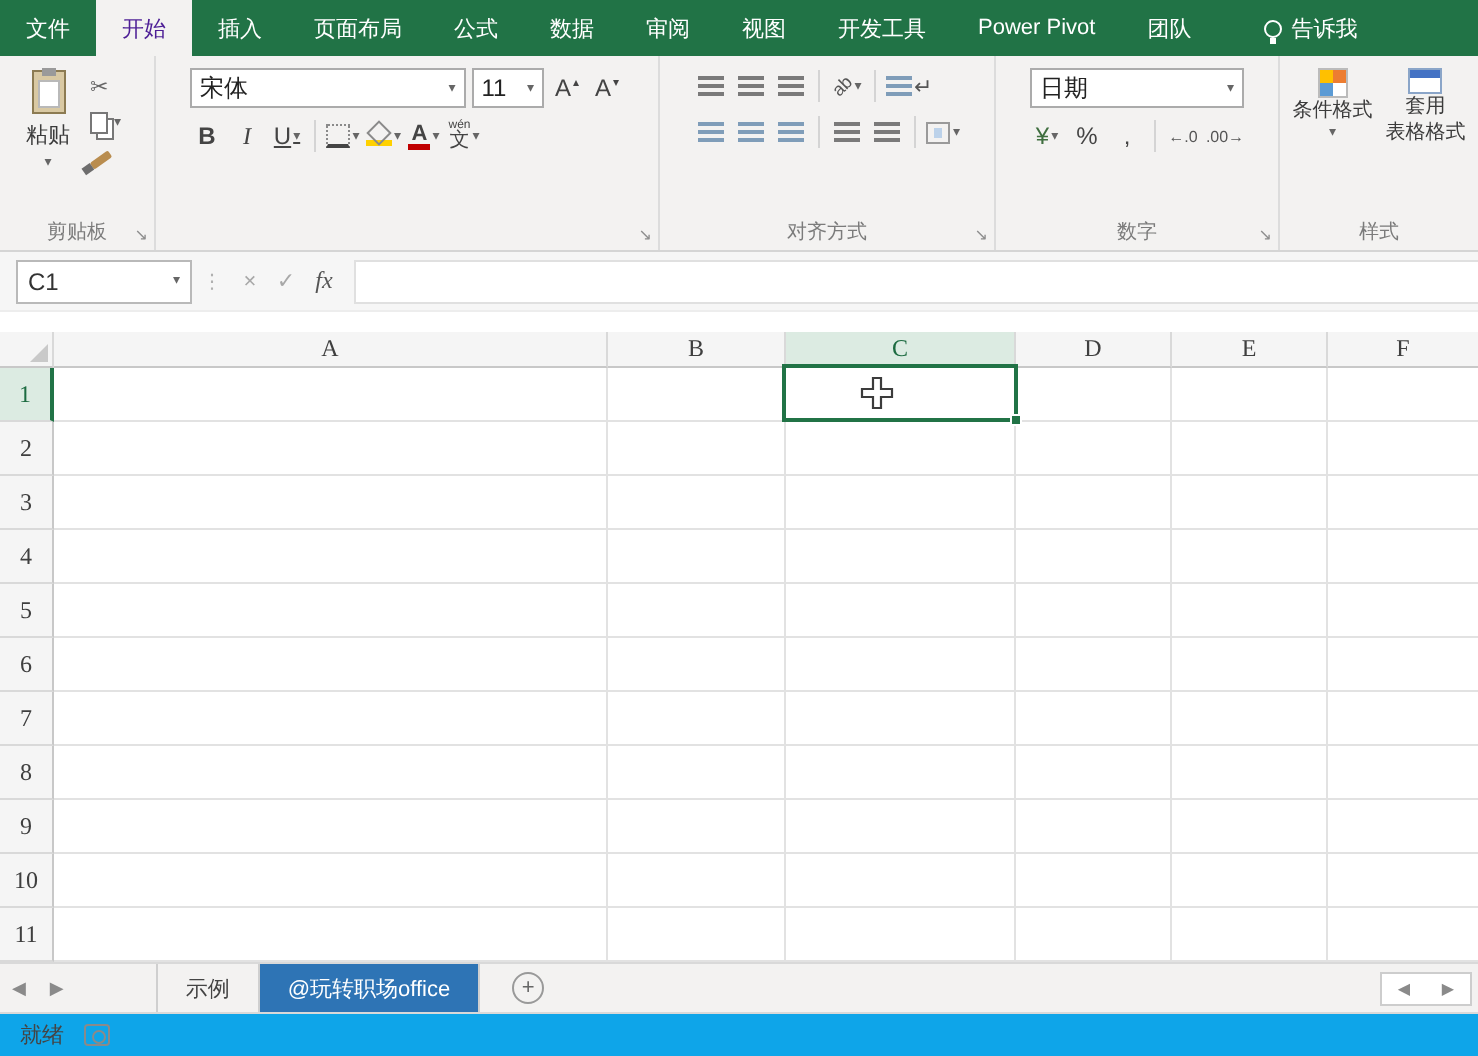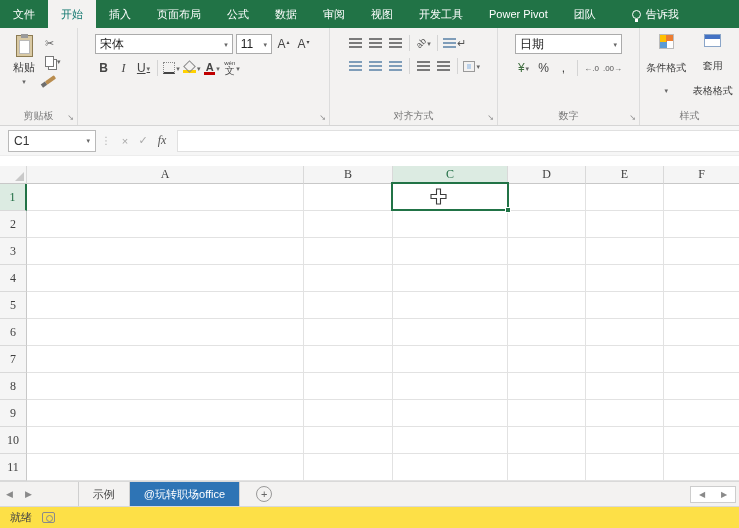--- a/index.html
+++ b/index.html
@@ -3,21 +3,21 @@
 <meta charset="utf-8">
 <style>
   *{margin:0;padding:0;box-sizing:border-box}
   html,body{width:739px;height:528px}
   .app{position:relative;width:739px;height:528px;overflow:hidden;background:#fff;
        font-family:"Liberation Sans",sans-serif;color:#333;cursor:default}
 
   
   .menubar{height:28px;background:#217346;display:flex;align-items:stretch;color:#fff;font-size:11px}
   .mtab{display:flex;align-items:center;padding:0 13px;white-space:nowrap}
-  .mtab.active{background:#f3f2f1;color:#0f766e}
+  .mtab.active{background:#f3f2f1;color:#4c1d95}
   .mtab.tellme{margin-left:10px;gap:5px}
   .bulb{width:9px;height:9px;border:1px solid #fff;border-radius:50%;position:relative;display:inline-block}
   .bulb::after{content:"";position:absolute;left:2px;bottom:-4px;width:3px;height:3px;background:#fff}
 
   
   .ribbon{height:98px;background:#f3f2f1;border-bottom:1px solid #d5d5d5;display:flex;overflow:hidden}
   .rgroup{position:relative;height:100%;border-right:1px solid #dcdcdc;padding:4px 3px 16px;flex:none}
   .rg-label{position:absolute;bottom:2px;left:0;right:0;text-align:center;font-size:10px;color:#7b7b7b;white-space:nowrap}
   .launcher{position:absolute;bottom:3px;right:3px;font-size:8px;color:#8d8d8d;line-height:1}
   .dd{font-size:7px;color:#666;line-height:1}
@@ -58,21 +58,21 @@
   .wrapg{font-size:11px;color:#555}
   .icon-merge{width:14px;height:11px;border:1px solid #9a9a9a;position:relative}
   .icon-merge::after{content:"";position:absolute;inset:2px 3px;background:#bcd2ea}
 
   
   .datecombo{width:124px}
   .deci{font-size:8px;color:#555;letter-spacing:0}
   .cur{font-size:12px;color:#3f6e3f}
 
   
-  .bigbtn{width:50px;display:flex;flex-direction:column;align-items:center;gap:13px;padding-top:2px;font-size:10px;color:#3b3b3b;text-align:center;line-height:1.15}
+  .bigbtn{width:50px;display:flex;flex-direction:column;align-items:center;gap:1px;padding-top:2px;font-size:10px;color:#3b3b3b;text-align:center;line-height:1.15}
   .icon-cf{width:15px;height:15px;border:1px solid #bbb;background:conic-gradient(from 0deg,#ed7d31 0 25%,#ffffff 0 50%,#5b9bd5 0 75%,#ffc000 0)}
   .icon-table{width:17px;height:13px;border:1px solid #8aa5c8;background:linear-gradient(#4472c4 0 4px,#fff 0)}
 
   
   .formulabar{height:30px;background:#f6f6f6;display:flex;align-items:center;padding-left:8px;border-bottom:1px solid #ededed}
   .namebox{width:88px;height:22px;background:#fff;border:1px solid #b9b9b9;display:flex;align-items:center;justify-content:space-between;font-size:12px;padding:0 5px}
   .fbdots{color:#b0b0b0;font-size:10px;margin:0 5px}
   .fbtn{width:18px;text-align:center;color:#a8a8a8;font-size:11px}
   .fx{font-family:"Liberation Serif",serif;font-style:italic;color:#555;font-size:12px;width:20px;text-align:center}
   .fbinput{flex:1;height:22px;background:#fff;border:1px solid #e0e0e0;border-right:none;margin-left:5px}
@@ -106,21 +106,21 @@
   .stab{display:flex;align-items:center;padding:0 14px;border-right:1px solid #cfcfcf;white-space:nowrap}
   .stab.first{border-left:1px solid #cfcfcf}
   .stab.colored{background:#2e74b5;color:#fff;font-weight:normal}
   .newsheet{margin-left:16px;align-self:center;width:16px;height:16px;border:1px solid #999;border-radius:50%;
       display:flex;align-items:center;justify-content:center;color:#666;font-size:11px;line-height:1}
   .sb-fill{flex:1}
   .tabscroll{align-self:center;width:46px;height:17px;background:#fff;border:1px solid #cdcdcd;display:flex;
       align-items:center;justify-content:space-around;color:#8a8a8a;font-size:8px;margin-right:3px}
 
   
-  .statusbar{height:22px;background:#fde047;border-top:1px solid #d9d9d9;display:flex;align-items:center;padding-left:10px;gap:10px;font-size:11px;color:#444}
+  .statusbar{height:22px;background:#0ea5e9;border-top:1px solid #d9d9d9;display:flex;align-items:center;padding-left:10px;gap:10px;font-size:11px;color:#444}
   .sticon{width:13px;height:11px;border:1px solid #8a8a8a;border-radius:2px;position:relative}
   .sticon::after{content:"";position:absolute;left:3px;top:2px;width:5px;height:5px;border:1px solid #8a8a8a;border-radius:50%}
 </style>
 </head>
 <body>
 
 <div class="app">
 
   <div class="menubar">
     <div class="mtab">

